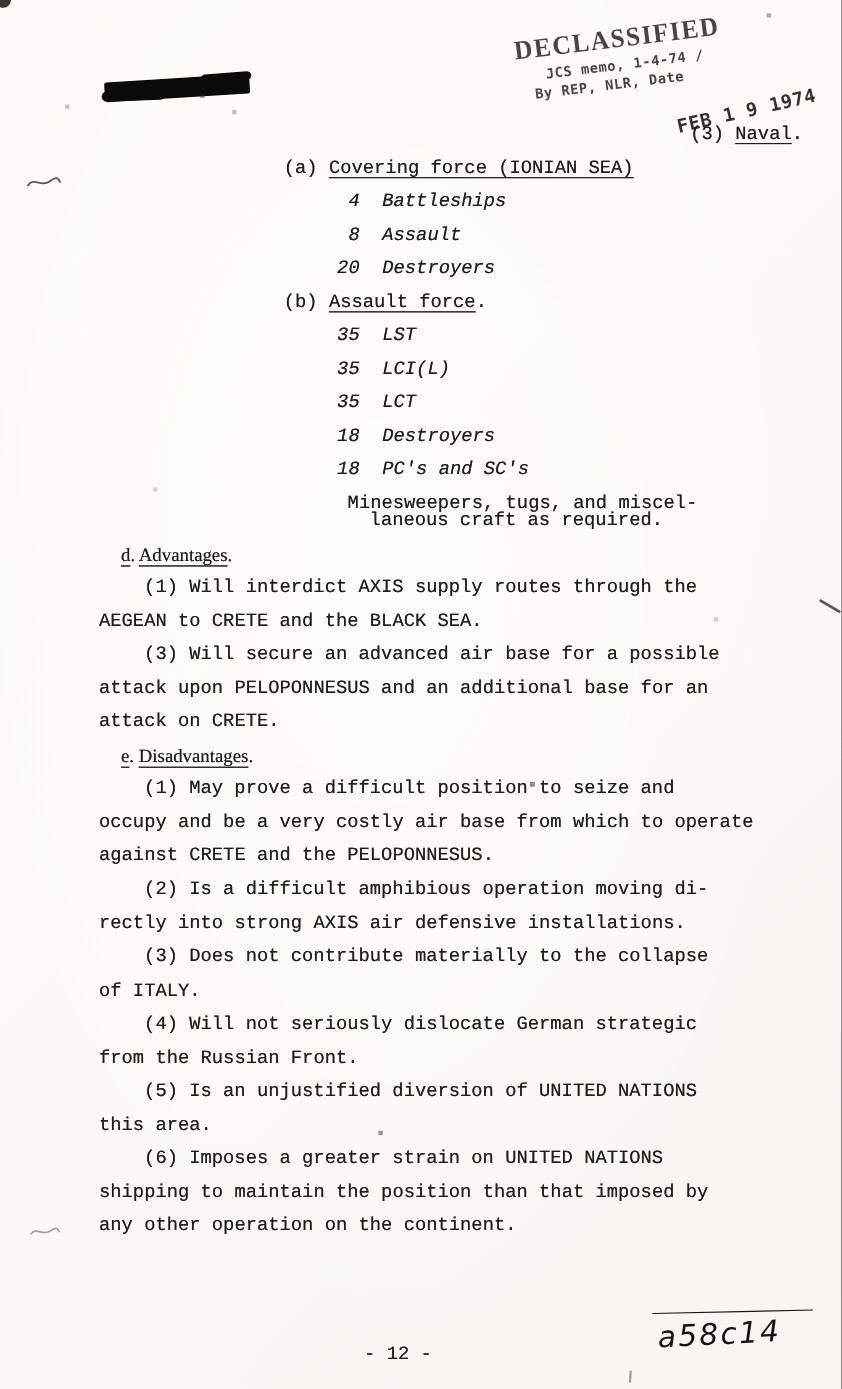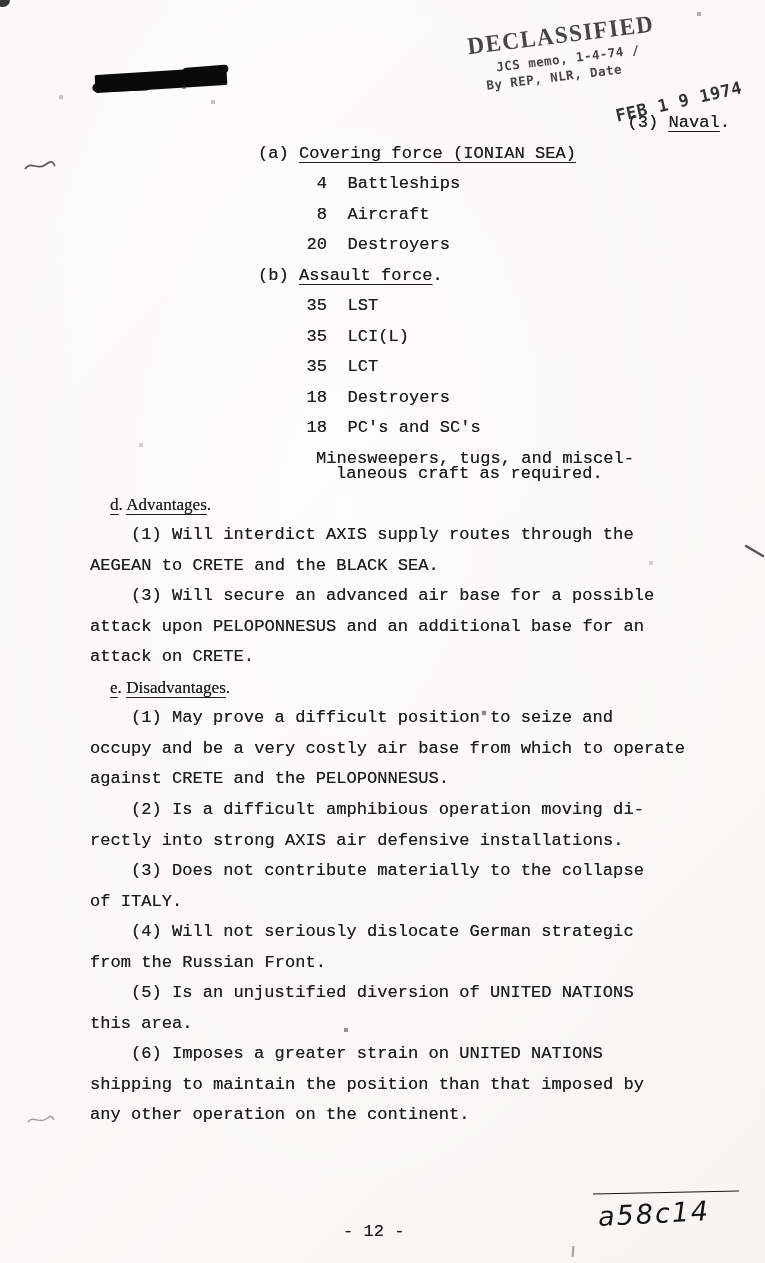--- a/index.html
+++ b/index.html
@@ -13,21 +13,21 @@
     font-size:17.1px;color:#1e1e1e;
     text-shadow:0 0 .4px rgba(25,25,25,.75);
   }
   
   .doc{position:absolute;left:90px;top:112px;width:640px;}
   .line{height:30.55px;line-height:22px;white-space:pre;}
   .ind2{padding-left:20px;font-family:Liberation Serif, serif;}
   .ind12{padding-left:128px;text-align:right;}
   .ind16{padding-left:168px;}
   .line.first{padding-left:41px;}
-  .item{padding-left:216px;}
+  .item{padding-left:216px;font-style:italic;}
   .item .qty{display:inline-block;width:21px;text-align:right;}
   .item .iname{margin-left:20.5px;}
   .note .line{padding-left:226px;}
   .note .line:nth-child(2){padding-left:246px;margin-top:-15.6px;}
   .u{text-decoration:underline;text-underline-offset:4px;text-decoration-thickness:1.4px;}
   
   .stamp{
     position:absolute;left:466px;top:34px;transform:rotate(-7deg);transform-origin:0 0;
     color:#2e2d2b;opacity:.88;text-shadow:none;
   }
@@ -38,21 +38,21 @@
   .date-stamp{
     position:absolute;left:616px;top:106px;transform:rotate(-13deg);transform-origin:0 50%;
     font-family:"DejaVu Sans Mono",monospace;font-weight:bold;font-size:17px;letter-spacing:.5px;
     color:#222;opacity:.92;text-shadow:none;white-space:pre;
   }
   
   .redaction{position:absolute;left:95px;top:71px;width:132px;height:18px;background:#0a0a0a;border-radius:2px;transform:rotate(-3.5deg);}
   .redaction::before{content:"";position:absolute;left:-3px;top:9px;width:58px;height:9px;background:#0a0a0a;border-radius:5px;transform:rotate(1.5deg);}
   .redaction::after{content:"";position:absolute;right:-2px;top:-2px;width:46px;height:8px;background:#0a0a0a;border-radius:5px;transform:rotate(-1deg);}
   
-  .page-number{position:absolute;left:343px;top:1222px;white-space:pre;text-align:right;}
+  .page-number{position:absolute;left:331px;top:1222px;white-space:pre;text-align:right;}
   .hand-line{position:absolute;left:593px;top:1192px;width:146px;border-top:1.8px solid #161616;transform:rotate(-1.2deg);}
   .hand-note{
     position:absolute;left:598px;top:1198px;
     font-family:"DejaVu Sans",sans-serif;font-style:italic;font-size:27px;font-weight:500;
     letter-spacing:2px;color:#141414;transform:rotate(-3deg);text-shadow:none;
   }
   
   .mark{position:absolute;}
   .corner-blob{left:0;top:0;width:10px;height:7px;background:#151515;border-radius:0 0 7px 1px;opacity:.85;}
   .tick-bottom{left:572px;top:1246px;width:2px;height:11px;background:#444;opacity:.5;transform:rotate(4deg);}
@@ -82,21 +82,21 @@
   <div class="date-stamp">FEB 1 9 1974</div>
 
   <div class="doc">
 
     <div class="line ind12"><span>(3) </span><span class="u">Naval</span><span>.</span></div>
 
     <div class="line ind16"><span>(a) </span><span class="u">Covering force (IONIAN SEA)</span><span></span></div>
 
     <div>
         <div class="line item"><span class="qty">4</span><span class="iname">Battleships</span></div>
-        <div class="line item"><span class="qty">8</span><span class="iname">Aircraft</span></div>
+        <div class="line item"><span class="qty">8</span><span class="iname">Assault</span></div>
         <div class="line item"><span class="qty">20</span><span class="iname">Destroyers</span></div>
       </div>
 
     <div class="line ind16"><span>(b) </span><span class="u">Assault force</span><span>.</span></div>
 
     <div>
         <div class="line item"><span class="qty">35</span><span class="iname">LST</span></div>
         <div class="line item"><span class="qty">35</span><span class="iname">LCI(L)</span></div>
         <div class="line item"><span class="qty">35</span><span class="iname">LCT</span></div>
         <div class="line item"><span class="qty">18</span><span class="iname">Destroyers</span></div>

